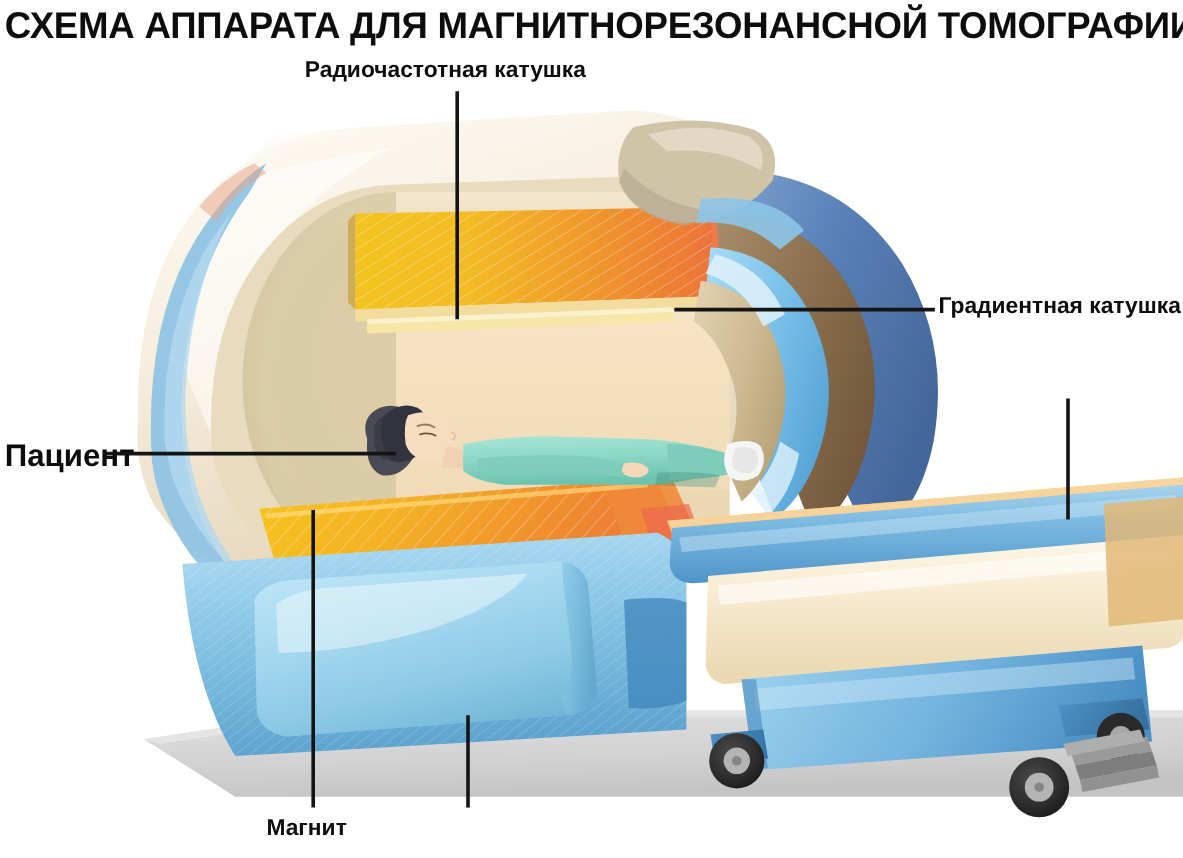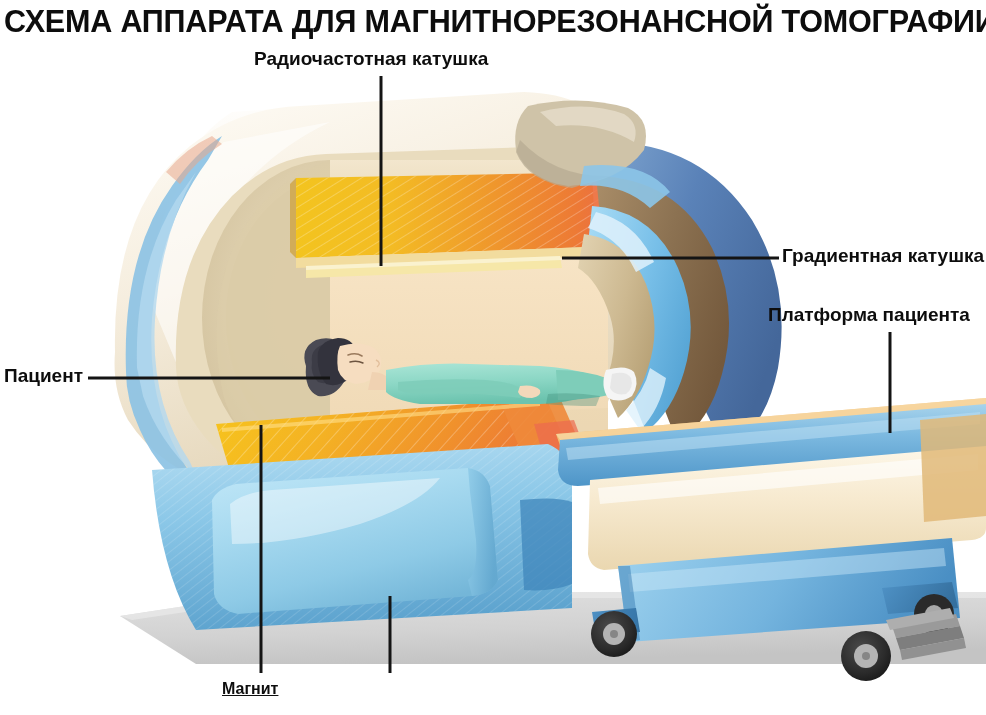--- a/index.html
+++ b/index.html
@@ -53,27 +53,26 @@
     font-size: 19px;
   }
   #label-platform {
     left: 768px;
     top: 305px;
     font-size: 19px;
   }
   #label-patient {
     left: 4px;
     top: 366px;
-    font-size: 19px;
+    font-size: 26px;
   }
   #label-magnet {
     left: 222px;
     top: 681px;
-    font-size: 16px;
-    text-decoration: underline;
+    font-size: 19px;
   }
   #label-scan {
     left: 311px;
     top: 681px;
     font-size: 19px;
   }
 </style>
 </head>
 <body>
 
@@ -415,20 +414,19 @@
 
     </g>
   </svg>
 
   <div class="lbl" id="page-title">СХЕМА АППАРАТА ДЛЯ МАГНИТНОРЕЗОНАНСНОЙ ТОМОГРАФИИ</div>
 
   <div class="lbl" id="label-rf">Радиочастотная катушка</div>
 
   <div class="lbl" id="label-gradient">Градиентная катушка</div>
 
-  <div class="lbl" id="label-platform">Платформа пациента</div>
 
   <div class="lbl" id="label-patient">Пациент</div>
 
   <div class="lbl" id="label-magnet">Магнит</div>
 
 
 </div>
 
 </body></html>

